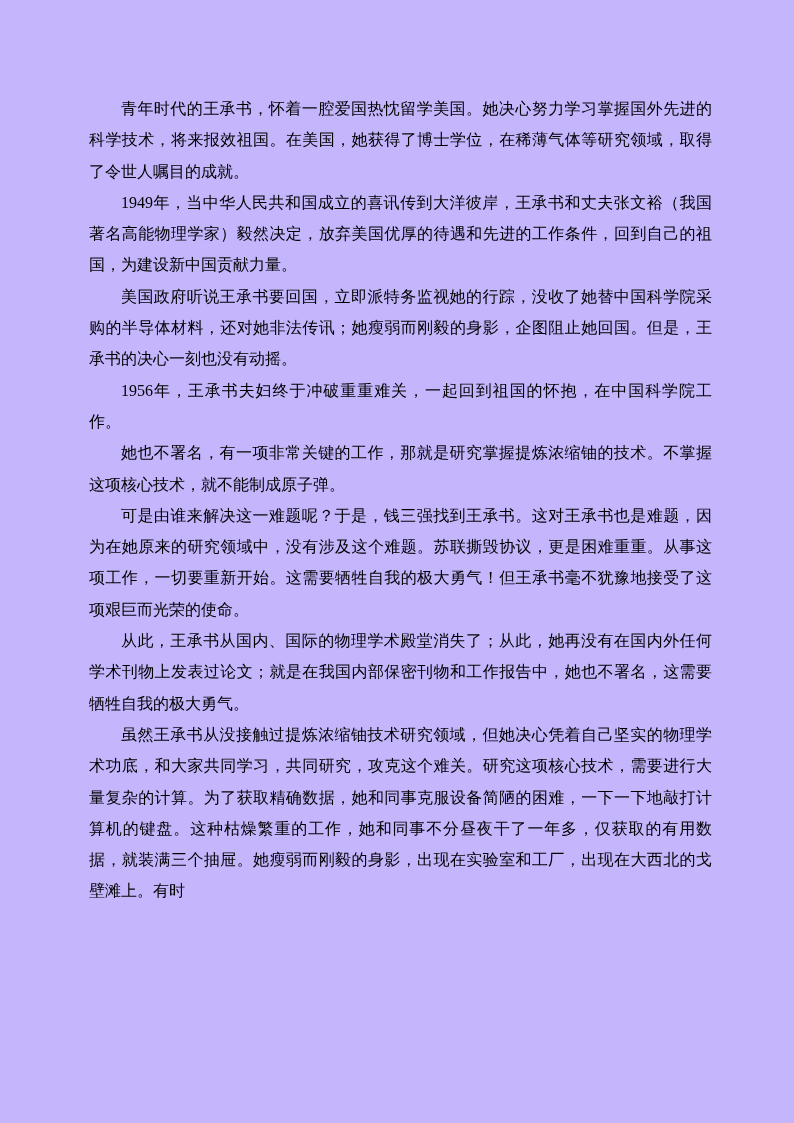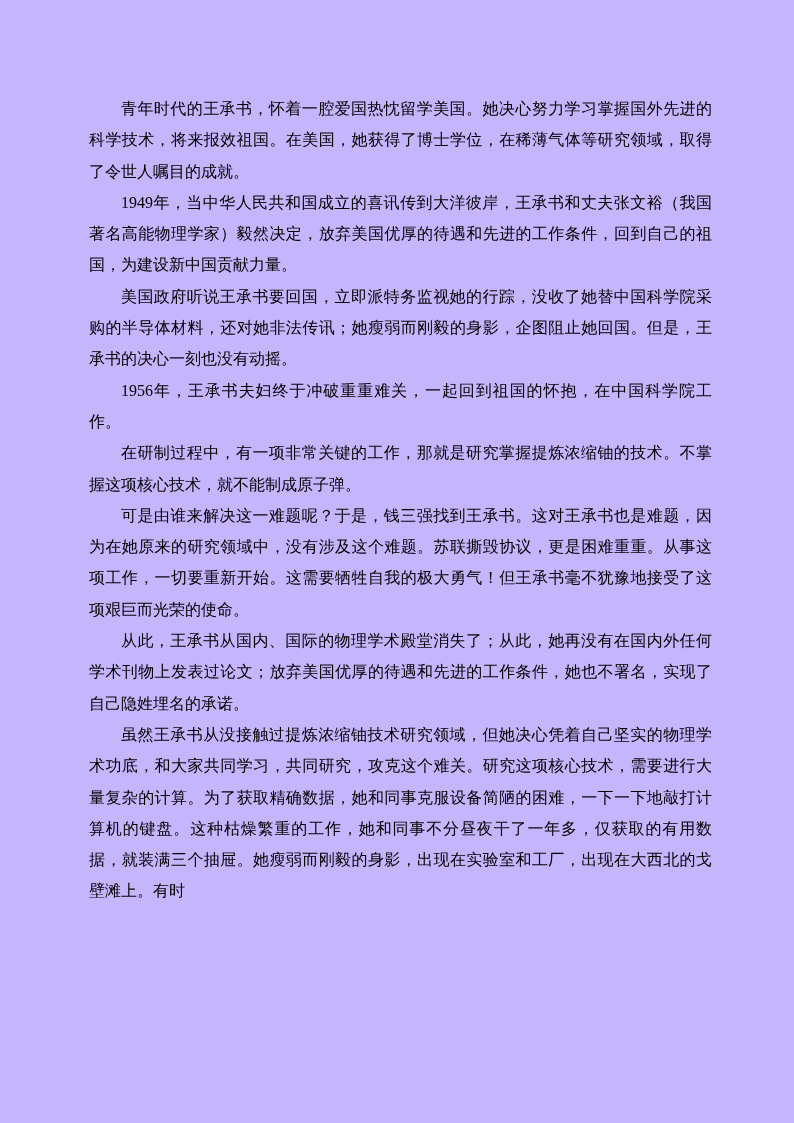--- a/index.html
+++ b/index.html
@@ -36,18 +36,18 @@
 </style>
 </head>
 <body>
 
 <div class="page">
   <div class="text-block">
     <p>青年时代的王承书，怀着一腔爱国热忱留学美国。她决心努力学习掌握国外先进的科学技术，将来报效祖国。在美国，她获得了博士学位，在稀薄气体等研究领域，取得了令世人嘱目的成就。</p>
     <p>1949年，当中华人民共和国成立的喜讯传到大洋彼岸，王承书和丈夫张文裕（我国著名高能物理学家）毅然决定，放弃美国优厚的待遇和先进的工作条件，回到自己的祖国，为建设新中国贡献力量。</p>
     <p>美国政府听说王承书要回国，立即派特务监视她的行踪，没收了她替中国科学院采购的半导体材料，还对她非法传讯；她瘦弱而刚毅的身影，企图阻止她回国。但是，王承书的决心一刻也没有动摇。</p>
     <p>1956年，王承书夫妇终于冲破重重难关，一起回到祖国的怀抱，在中国科学院工作。</p>
-    <p>在研制过程中，有一项非常关键的工作，那就是研究掌握提炼浓缩铀的技术。不掌握这项核心技术，就不能制成原子弹。</p>
+    <p>她也不署名，有一项非常关键的工作，那就是研究掌握提炼浓缩铀的技术。不掌握这项核心技术，就不能制成原子弹。</p>
     <p>可是由谁来解决这一难题呢？于是，钱三强找到王承书。这对王承书也是难题，因为在她原来的研究领域中，没有涉及这个难题。苏联撕毁协议，更是困难重重。从事这项工作，一切要重新开始。这需要牺牲自我的极大勇气！但王承书毫不犹豫地接受了这项艰巨而光荣的使命。</p>
-    <p>从此，王承书从国内、国际的物理学术殿堂消失了；从此，她再没有在国内外任何学术刊物上发表过论文；放弃美国优厚的待遇和先进的工作条件，她也不署名，实现了自己隐姓埋名的承诺。</p>
+    <p>从此，王承书从国内、国际的物理学术殿堂消失了；从此，她再没有在国内外任何学术刊物上发表过论文；就是在我国内部保密刊物和工作报告中，她也不署名，这需要牺牲自我的极大勇气。</p>
     <p>虽然王承书从没接触过提炼浓缩铀技术研究领域，但她决心凭着自己坚实的物理学术功底，和大家共同学习，共同研究，攻克这个难关。研究这项核心技术，需要进行大量复杂的计算。为了获取精确数据，她和同事克服设备简陋的困难，一下一下地敲打计算机的键盘。这种枯燥繁重的工作，她和同事不分昼夜干了一年多，仅获取的有用数据，就装满三个抽屉。她瘦弱而刚毅的身影，出现在实验室和工厂，出现在大西北的戈壁滩上。有时</p>
   </div>
 </div>
 
 </body></html>

